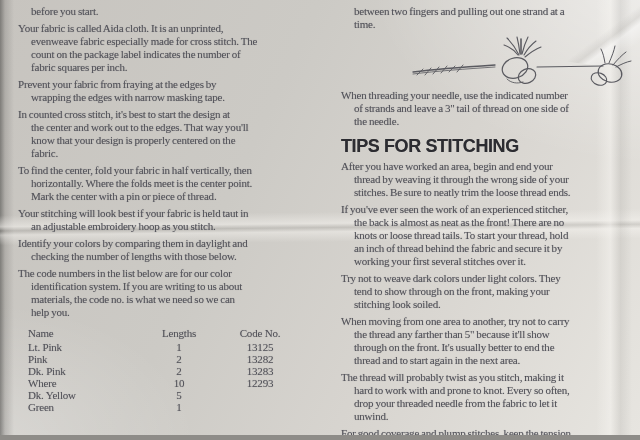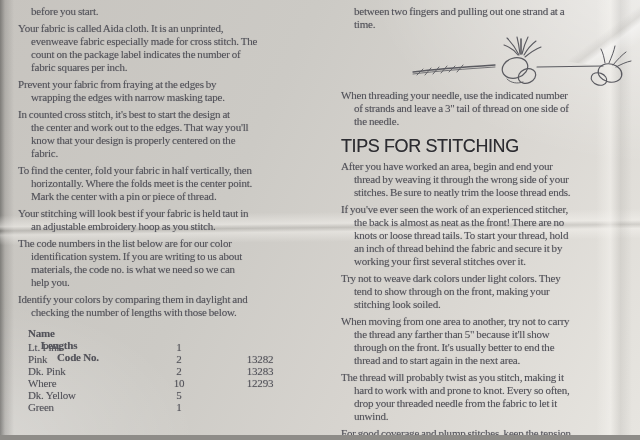--- a/index.html
+++ b/index.html
@@ -52,31 +52,31 @@
     font-size:11px;line-height:13px;
     letter-spacing:-0.2px;word-spacing:-0.5px;
     white-space:pre-line;
     padding-left:13px;text-indent:-13px;
     text-shadow:0 0 0.8px rgba(83,83,90,0.45);
   }
   p.para.cont{text-indent:0;}
   h2.sect{
     margin:7px 0 4px 0;
     font-family:"Liberation Sans","DejaVu Sans",sans-serif;
-    font-size:18px;font-weight:400;letter-spacing:-0.4px;
+    font-size:18px;font-weight:700;letter-spacing:-0.4px;
     color:#2c2c31;text-shadow:0 0 0.6px rgba(44,44,49,0.5);
     transform:scaleY(1.04);transform-origin:left top;
   }
   
   .ctable{margin:8px 0 0 10px;font-size:11px;line-height:12px;letter-spacing:-0.2px;}
   .trow{display:flex;height:12px;align-items:baseline;text-shadow:0 0 0.8px rgba(83,83,90,0.4);}
   .trow .c-name{width:120px;}
   .trow .c-len{width:62px;text-align:center;}
   .trow .c-code{width:100px;text-align:center;}
-  .trow.thead{font-weight:700;margin-bottom:2px;flex-direction:column;}
+  .trow.thead{font-weight:400;margin-bottom:2px;}
   
   .floss-illo{display:block;margin:3px 0 2px 66px;}
   .floss-illo path,.floss-illo line,.floss-illo ellipse{
     stroke:#5a5a60;fill:none;stroke-linecap:round;
   }
   .ink-speck{
     position:absolute;left:524px;top:371px;
     font-size:11px;color:#45454c;letter-spacing:0;
   }
 </style>
@@ -100,36 +100,37 @@
     <p class="para">In counted cross stitch, it's best to start the design at
 the center and work out to the edges. That way you'll
 know that your design is properly centered on the
 fabric.</p>
     <p class="para">To find the center, fold your fabric in half vertically, then
 horizontally. Where the folds meet is the center point.
 Mark the center with a pin or piece of thread.</p>
     <p class="para">Your stitching will look best if your fabric is held taut in
 an adjustable embroidery hoop as you stitch.</p>
 
+    <p class="para">Identify your colors by comparing them in daylight and
+checking the number of lengths with those below.</p>
     <p class="para">The code numbers in the list below are for our color
 identification system. If you are writing to us about
 materials, the code no. is what we need so we can
 help you.</p>
-    <p class="para">Identify your colors by comparing them in daylight and
-checking the number of lengths with those below.</p>
 
     <div class="ctable">
       <div class="trow thead">
         <span class="c-name">Name</span>
         <span class="c-len">Lengths</span>
         <span class="c-code">Code No.</span>
       </div>
       <div class="trow">
         <span class="c-name">Lt. Pink</span>
         <span class="c-len">1</span>
+        <span class="c-code">13125</span>
       </div>
       <div class="trow">
         <span class="c-name">Pink</span>
         <span class="c-len">2</span>
         <span class="c-code">13282</span>
       </div>
       <div class="trow">
         <span class="c-name">Dk. Pink</span>
         <span class="c-len">2</span>
         <span class="c-code">13283</span>

